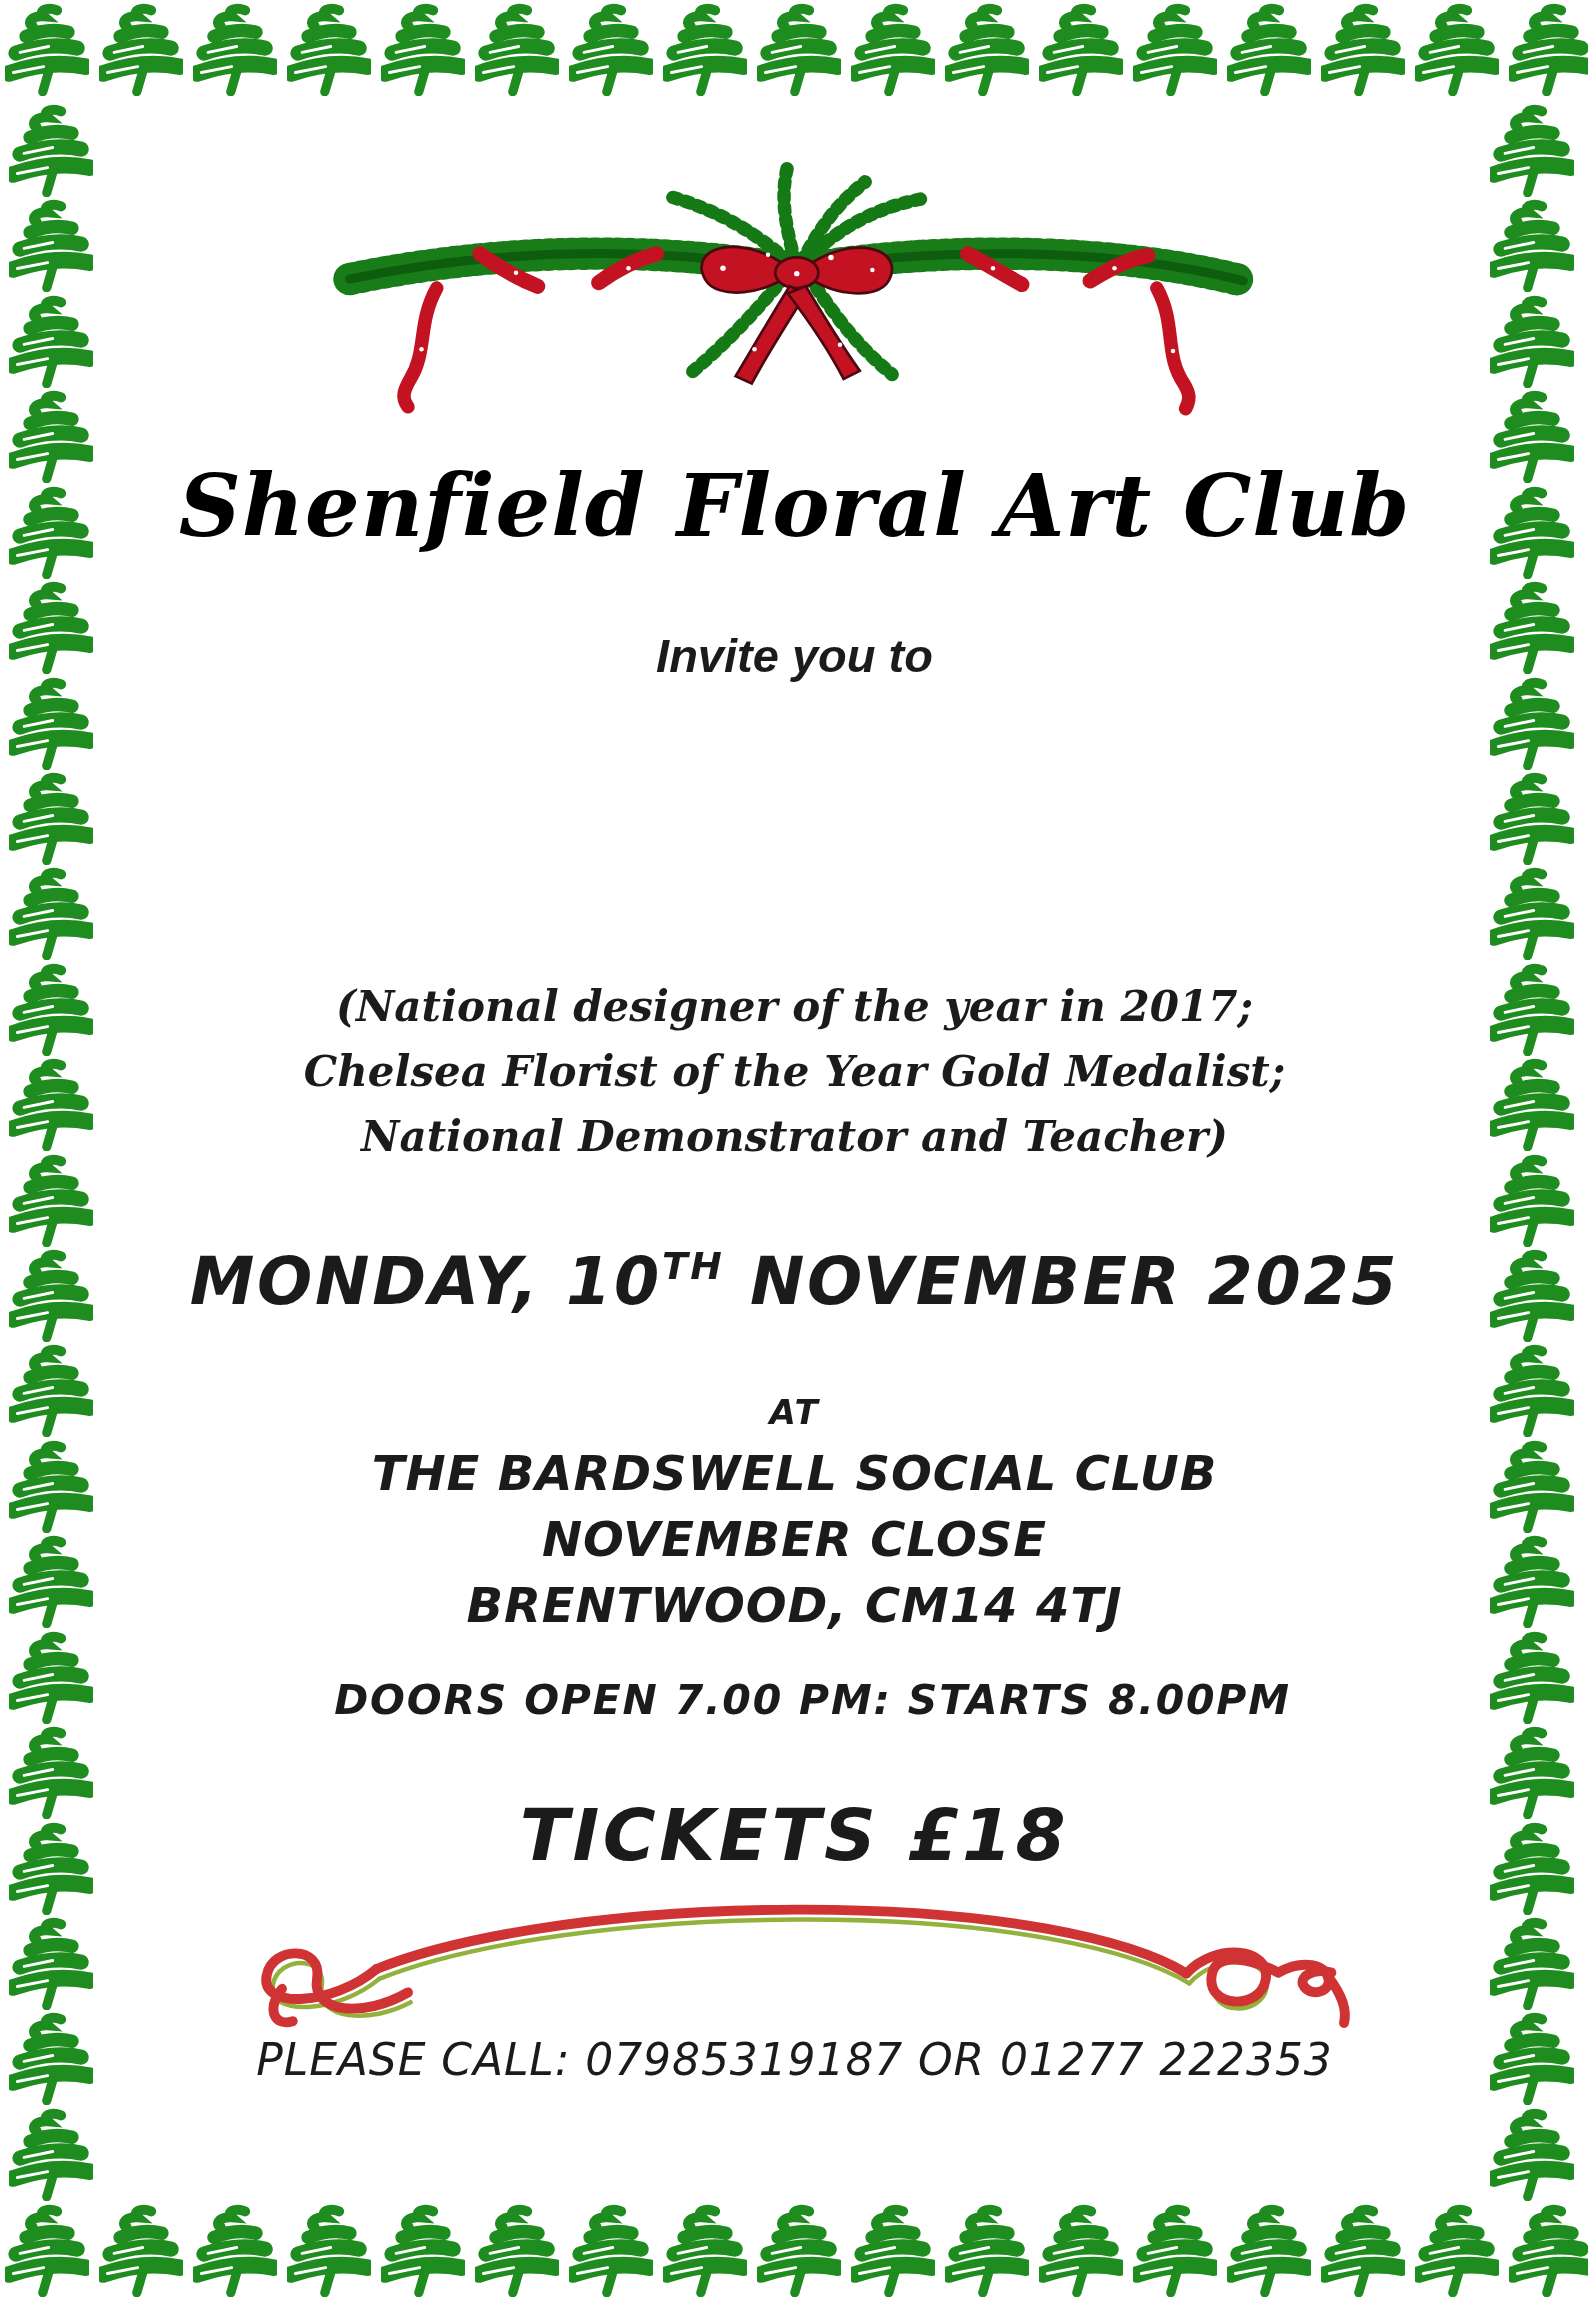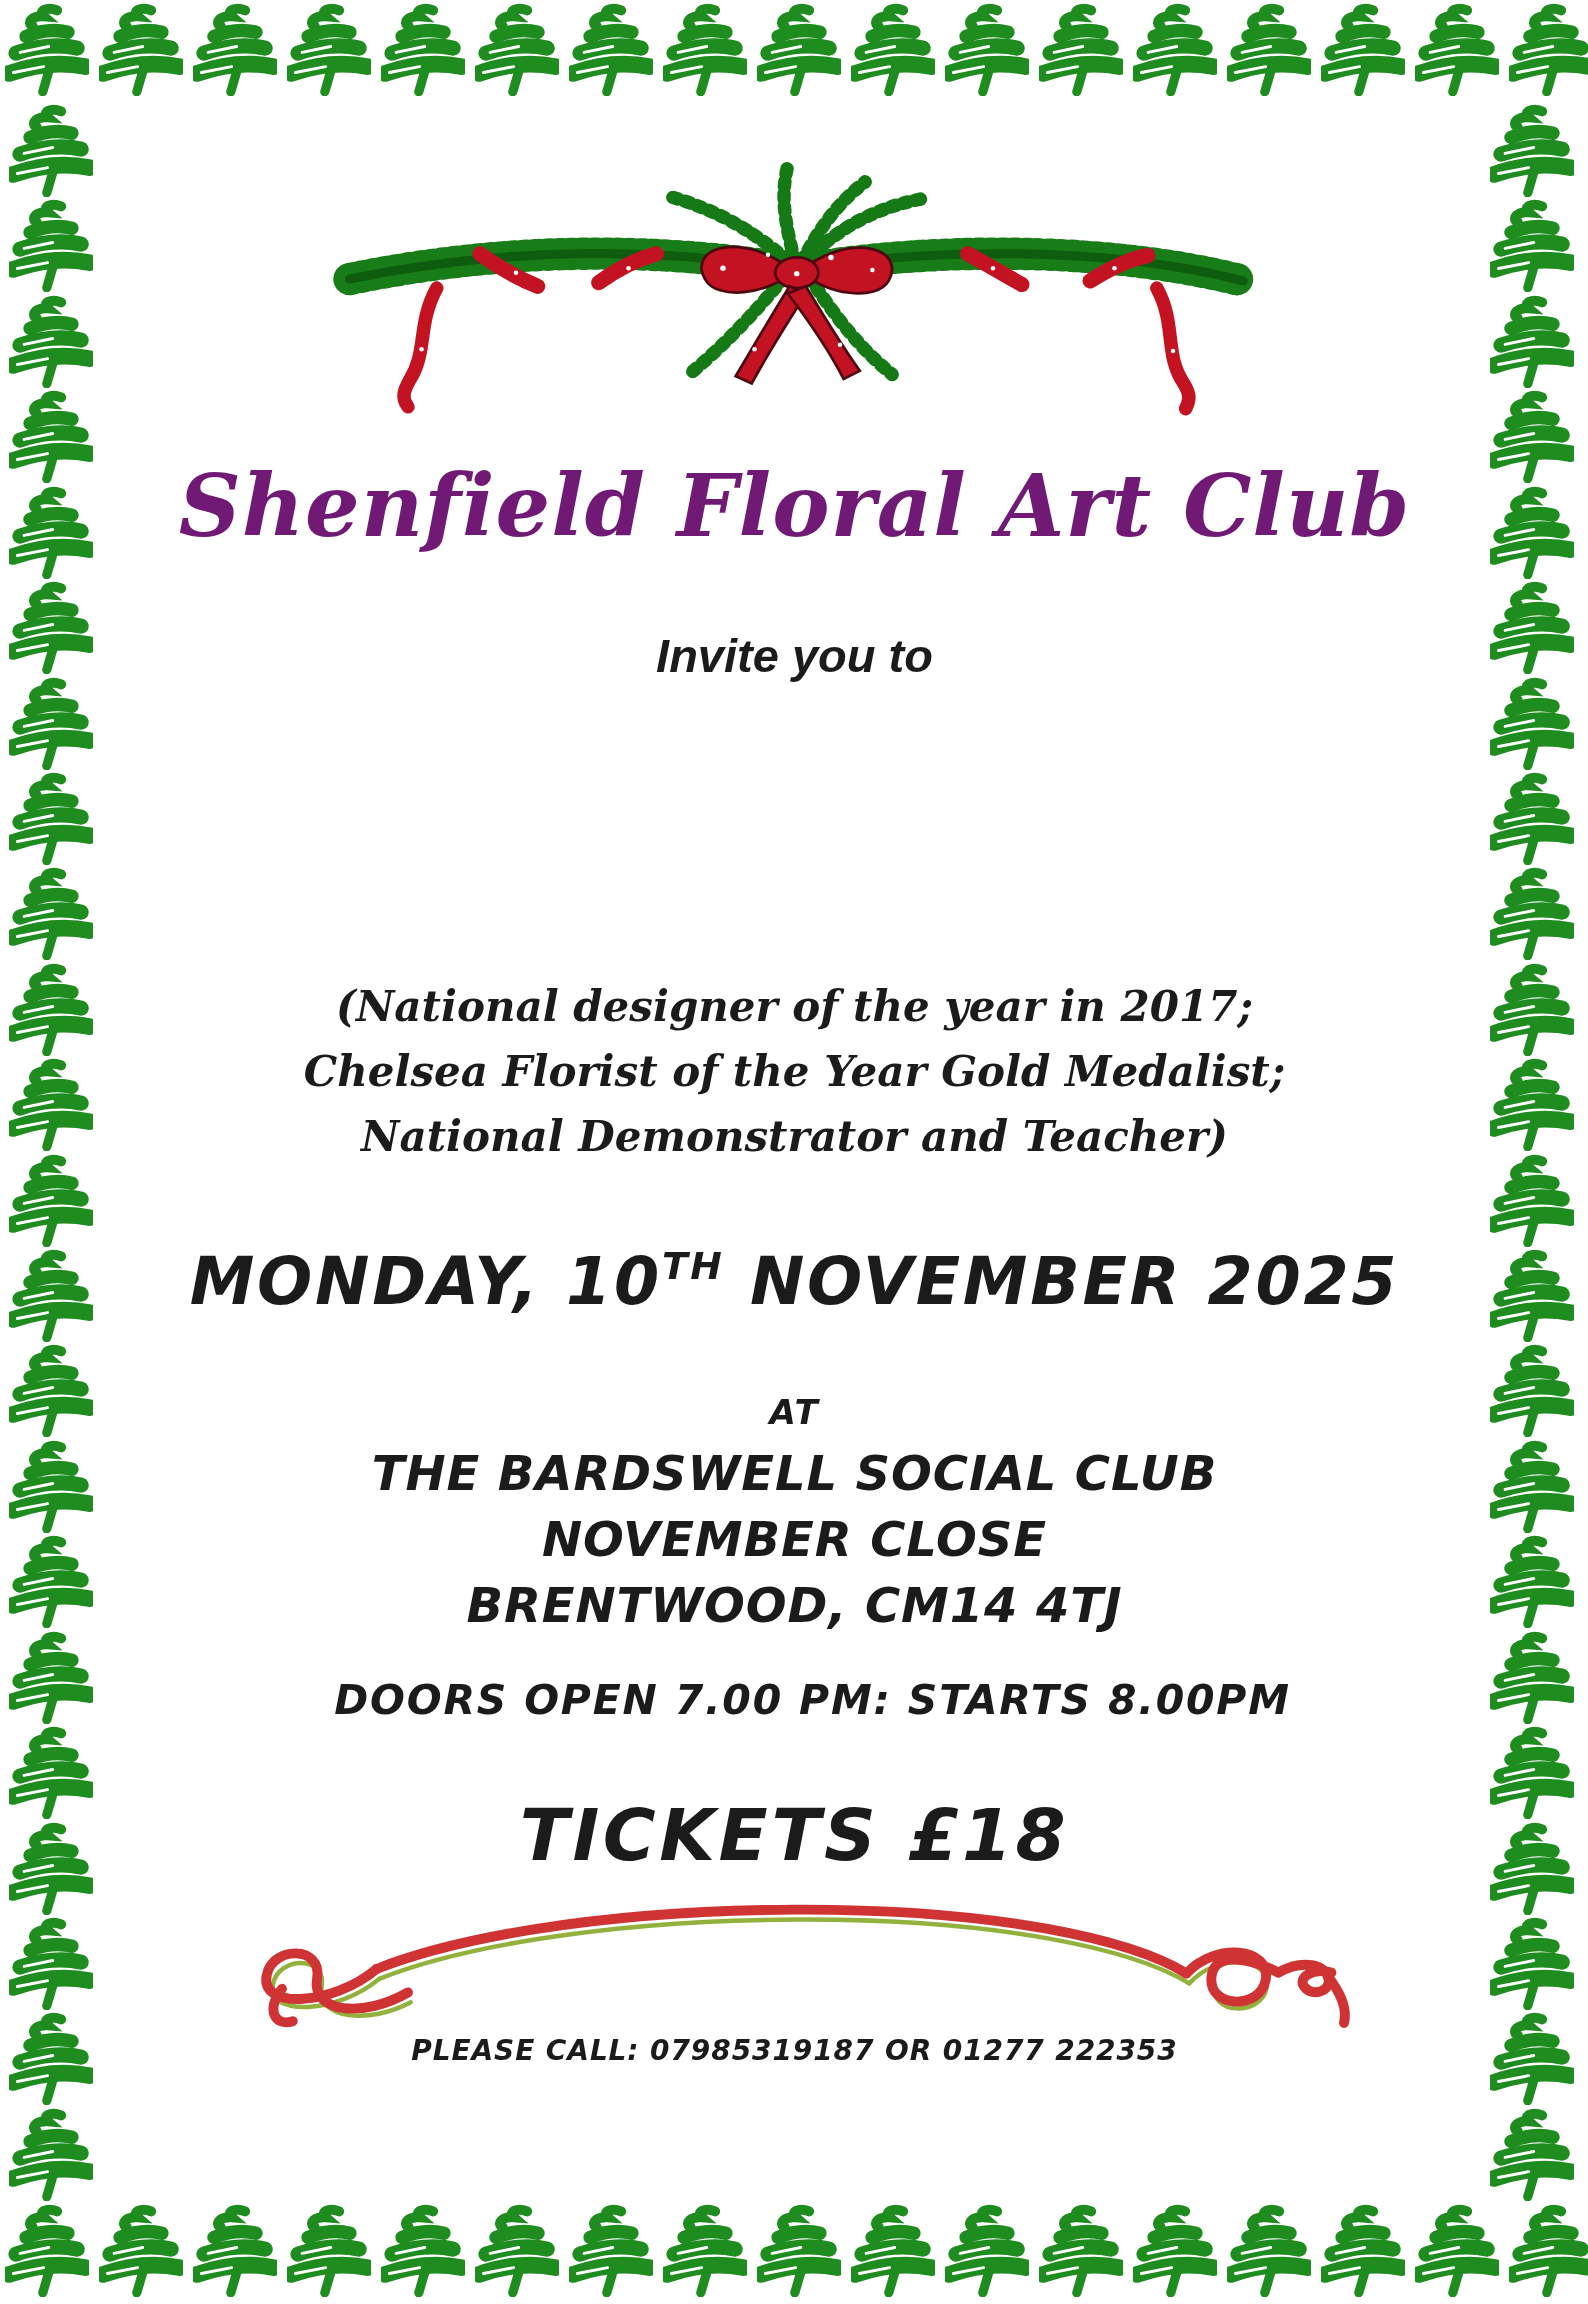--- a/index.html
+++ b/index.html
@@ -16,33 +16,33 @@
   .tree-row.top{top:1.8px;height:99px;}
   .tree-row.bottom{bottom:1.8px;height:99px;}
   .tree-col{position:absolute;top:103px;bottom:103px;width:99px;display:flex;flex-direction:column;justify-content:space-between;align-items:center;}
   .tree-col.left{left:1.8px;}
   .tree-col.right{right:7.2px;}
   svg.tree{width:94px;height:94px;flex:0 0 auto;display:block;}
   
   .line{position:absolute;left:0;width:100%;text-align:center;white-space:nowrap;}
   .club-name{
     top:455px;font-family:"DejaVu Serif", serif;font-style:italic;font-weight:bold;
-    font-size:86px;color:#701a75;letter-spacing:0.9px;
+    font-size:86px;color:#000000;letter-spacing:0.9px;
   }
   .invite{top:628px;font-family:Liberation Sans, sans-serif;font-style:italic;font-weight:bold;font-size:47px;}
   .event{top:709px;font-style:oblique;font-weight:600;font-size:54px;letter-spacing:1.8px;}
   .presenter{top:799px;font-family:"DejaVu Serif", serif;font-style:italic;font-weight:bold;font-size:104px;}
   .creds{top:974px;font-family:"DejaVu Serif", serif;font-style:italic;font-weight:600;font-size:42px;line-height:65px;}
   .date{top:1244px;font-style:oblique;font-weight:bold;font-size:65px;letter-spacing:2.7px;}
   .date .sup{font-size:58%;vertical-align:25px;}
   .at{top:1392px;font-style:oblique;font-weight:600;font-size:34px;letter-spacing:1.8px;}
   .venue{top:1440px;font-style:oblique;font-weight:600;font-size:48px;line-height:66px;letter-spacing:0.9px;}
   .doors{top:1676px;font-style:oblique;font-weight:bold;font-size:41px;letter-spacing:1.8px;margin-left:18px;}
   .tickets{top:1793px;font-style:oblique;font-weight:bold;font-size:72px;letter-spacing:3.6px;}
-  .contact{top:2034px;font-style:oblique;font-weight:bold;font-size:28px;letter-spacing:0.9px;}
+  .contact{top:2034px;font-style:oblique;font-weight:normal;font-size:44px;letter-spacing:0.9px;}
   
   .garland{position:absolute;top:142px;left:50%;transform:translateX(-50%);width:990px;height:275px;}
   .swirl{position:absolute;top:1888px;left:50%;transform:translateX(-50%);width:1134px;height:153px;}
   .defs{position:absolute;width:0;height:0;overflow:hidden;}
 </style>
 </head>
 <body>
 
 <div class="page">
 

